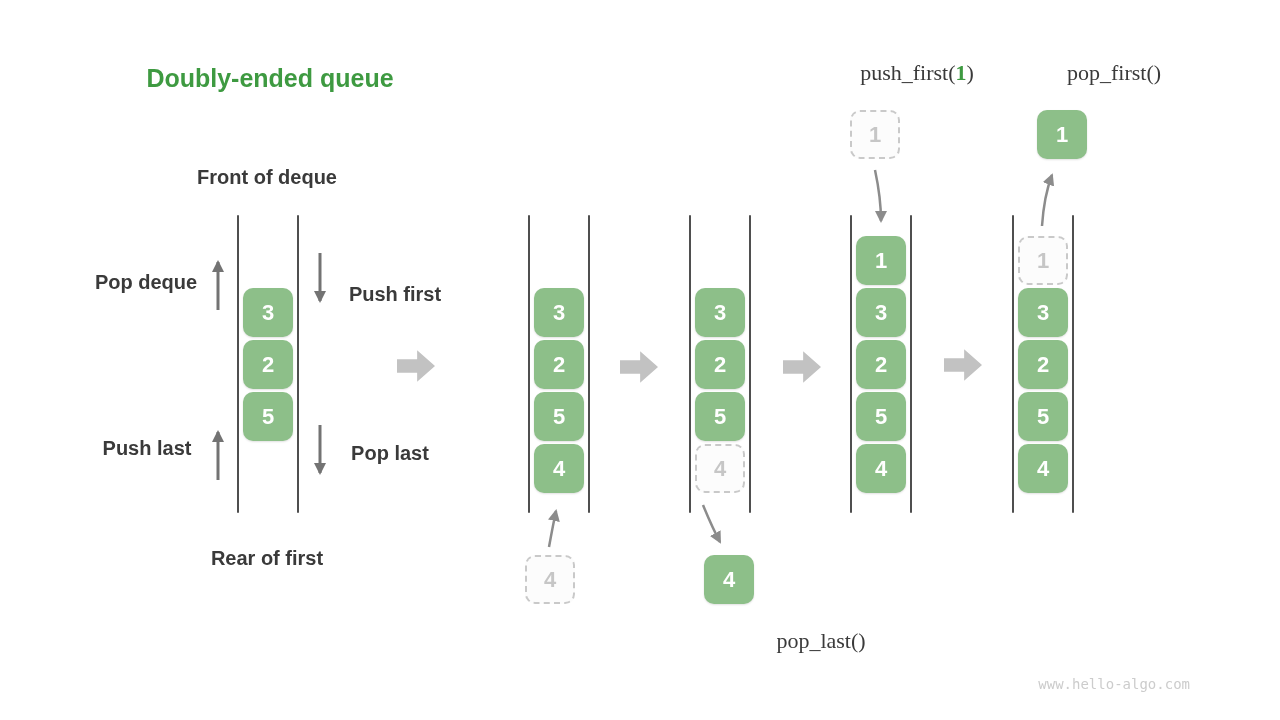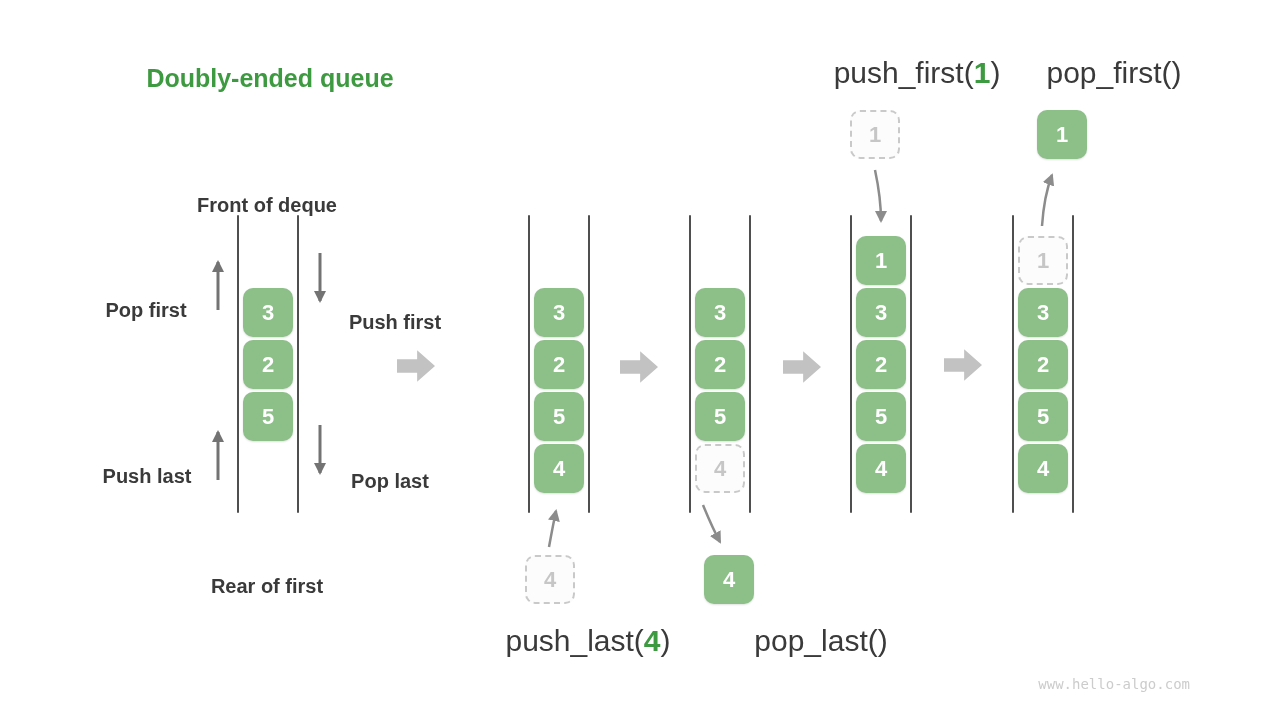--- a/index.html
+++ b/index.html
@@ -8,25 +8,25 @@
     font-family:"Liberation Sans", sans-serif;
   }
   
   .fig-title{
     position:absolute;left:270px;top:58px;transform:translateX(-50%);
     text-align:center;font-weight:bold;font-size:25px;line-height:40px;
     color:var(--accent-green);white-space:nowrap;
   }
   .lbl{
     position:absolute;transform:translate(-50%,-50%);
-    font-weight:bold;font-size:20px;color:var(--text-dark);white-space:nowrap;margin-top:28px;
+    font-weight:bold;font-size:20px;color:var(--text-dark);white-space:nowrap;
   }
   .code-lbl{
     position:absolute;transform:translate(-50%,-50%);
-    font-family:Liberation Sans, sans-serif;font-size:30px;color:var(--text-dark);
+    font-family:Liberation Serif, serif;font-size:22px;color:var(--text-dark);
     white-space:nowrap;
   }
   .code-lbl .arg{color:var(--accent-green);font-weight:bold;}
   .watermark{
     position:absolute;right:42px;top:676px;
     font-family:"DejaVu Sans Mono", monospace;font-size:14px;color:var(--watermark-gray);
   }
   
   .wall{position:absolute;width:2px;background:var(--wall-gray);border-radius:1px;}
   .cell{
@@ -54,21 +54,21 @@
 <body>
 
 <div class="canvas">
 
   <div class="fig-title">
     <div>Doubly-ended queue</div>
   </div>
 
   <div class="lbl" style="left:267px;top:177px;">Front of deque</div>
   <div class="lbl" style="left:267px;top:558px;">Rear of first</div>
-  <div class="lbl" style="left:146px;top:282px;">Pop first</div>
+  <div class="lbl" style="left:146px;top:282px;">Pop deque</div>
   <div class="lbl" style="left:395px;top:294px;">Push first</div>
   <div class="lbl" style="left:147px;top:448px;">Push last</div>
   <div class="lbl" style="left:390px;top:453px;text-align:right;">Pop last</div>
 
   <svg class="overlay" width="1280" height="720">
     <defs>
       <marker id="ah-dark" markerUnits="userSpaceOnUse" markerWidth="14" markerHeight="14" refX="10" refY="6" orient="auto">
         <path d="M0,0 L12,6 L0,12 Z"></path>
       </marker>
       <marker id="ah-lite" markerUnits="userSpaceOnUse" markerWidth="14" markerHeight="14" refX="10" refY="6" orient="auto">
@@ -123,18 +123,17 @@
       <div class="cell" style="left: 1037px; top: 110px;">1</div>
     </div>
 
   <div class="big-arrow" style="left:397px;top:348px;"></div>
   <div class="big-arrow" style="left:620px;top:349px;"></div>
   <div class="big-arrow" style="left:783px;top:349px;"></div>
   <div class="big-arrow" style="left:944px;top:347px;"></div>
 
   <div class="code-lbl" style="left:917px;top:73px;"><span>push_first(</span><span class="arg">1</span><span>)</span></div>
   <div class="code-lbl" style="left:1114px;top:73px;"><span>pop_first()</span></div>
-  <div class="code-lbl" style="left:588px;top:641px;"><span>push_last(</span><span class="arg">4</span><span>)</span></div>
   <div class="code-lbl" style="left:821px;top:641px;"><span>pop_last()</span></div>
 
   <div class="watermark">www.hello-algo.com</div>
 
 </div>
 
 </body></html>

